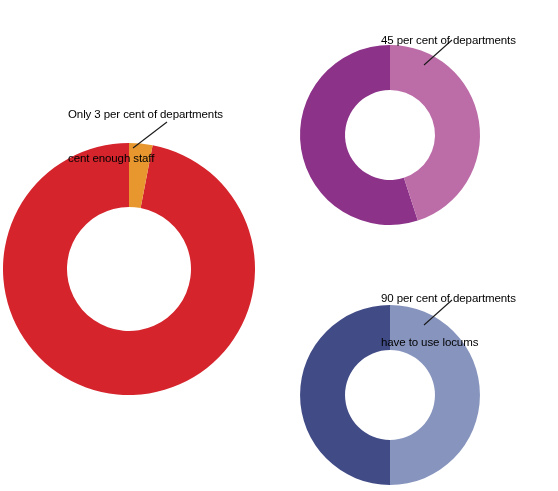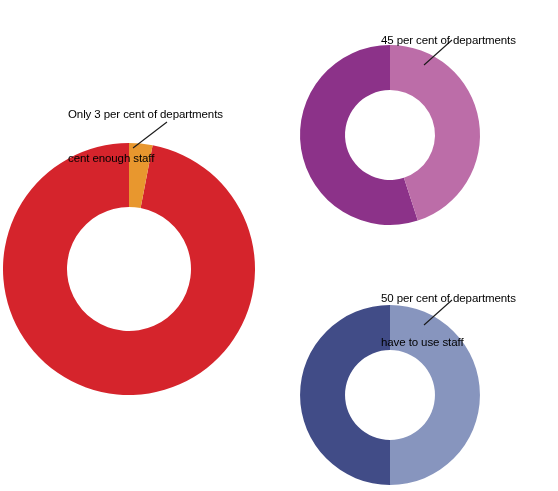--- a/index.html
+++ b/index.html
@@ -84,17 +84,17 @@
   <div class="annotation" id="label-staff">
     <span class="line">Only 3 per cent of departments</span>
     <span class="line">cent enough staff</span>
   </div>
 
   <div class="annotation" id="label-sendwork">
     <span class="line">45 per cent of departments</span>
   </div>
 
   <div class="annotation" id="label-locums">
-    <span class="line">50 per cent of departments</span>
-    <span class="line">have to use staff</span>
+    <span class="line">90 per cent of departments</span>
+    <span class="line">have to use locums</span>
   </div>
 
 </div>
 
 </body></html>

